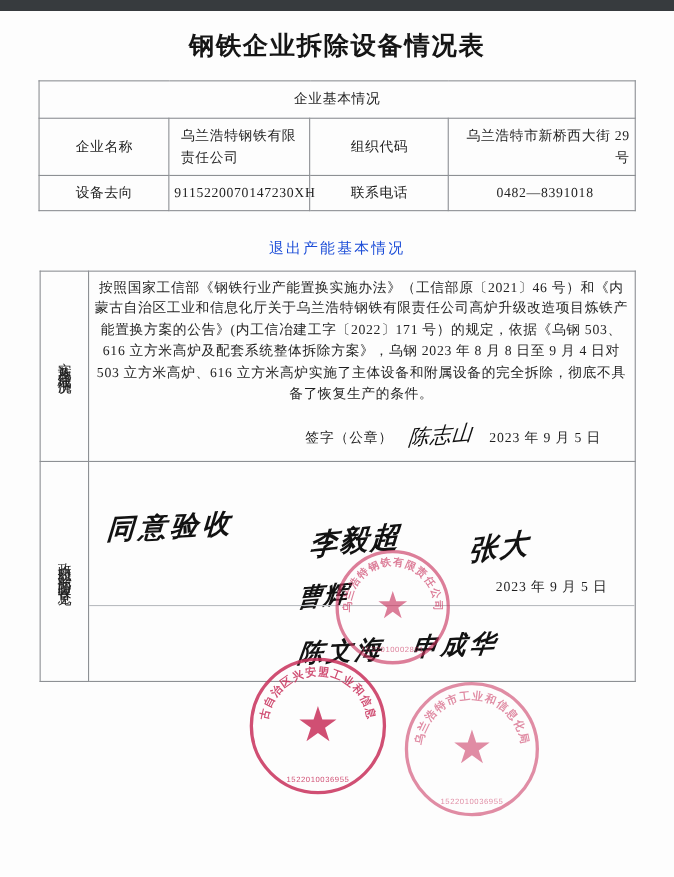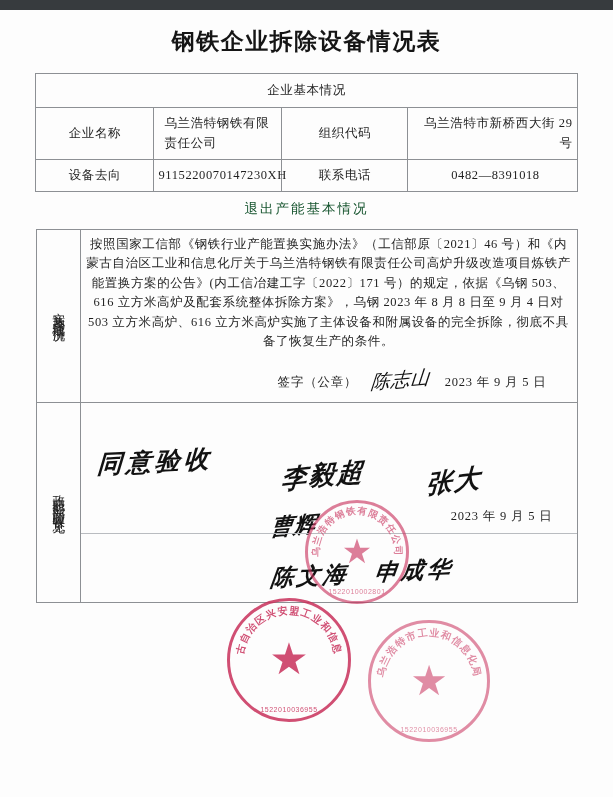--- a/index.html
+++ b/index.html
@@ -54,23 +54,23 @@
   }
   .sect-head {
     height: 34px;
     font-size: 13.5px;
     letter-spacing: 2px;
   }
   .band {
     text-align: center;
     font-size: 13.5px;
     letter-spacing: 2px;
-    margin: 8px auto 12px auto;
+    margin: 25px auto 12px auto;
     width: 541px;
-    color: #14532d;
+    color: #1d4ed8;
   }
   .tall { height: 52px; }
   .row-equip td { height: 72px; }
   .cell-left {
     text-align: left;
     vertical-align: top;
     padding: 9px 12px 6px 12px;
     line-height: 1.85;
     font-size: 12.5px;
     letter-spacing: 0.4px;

